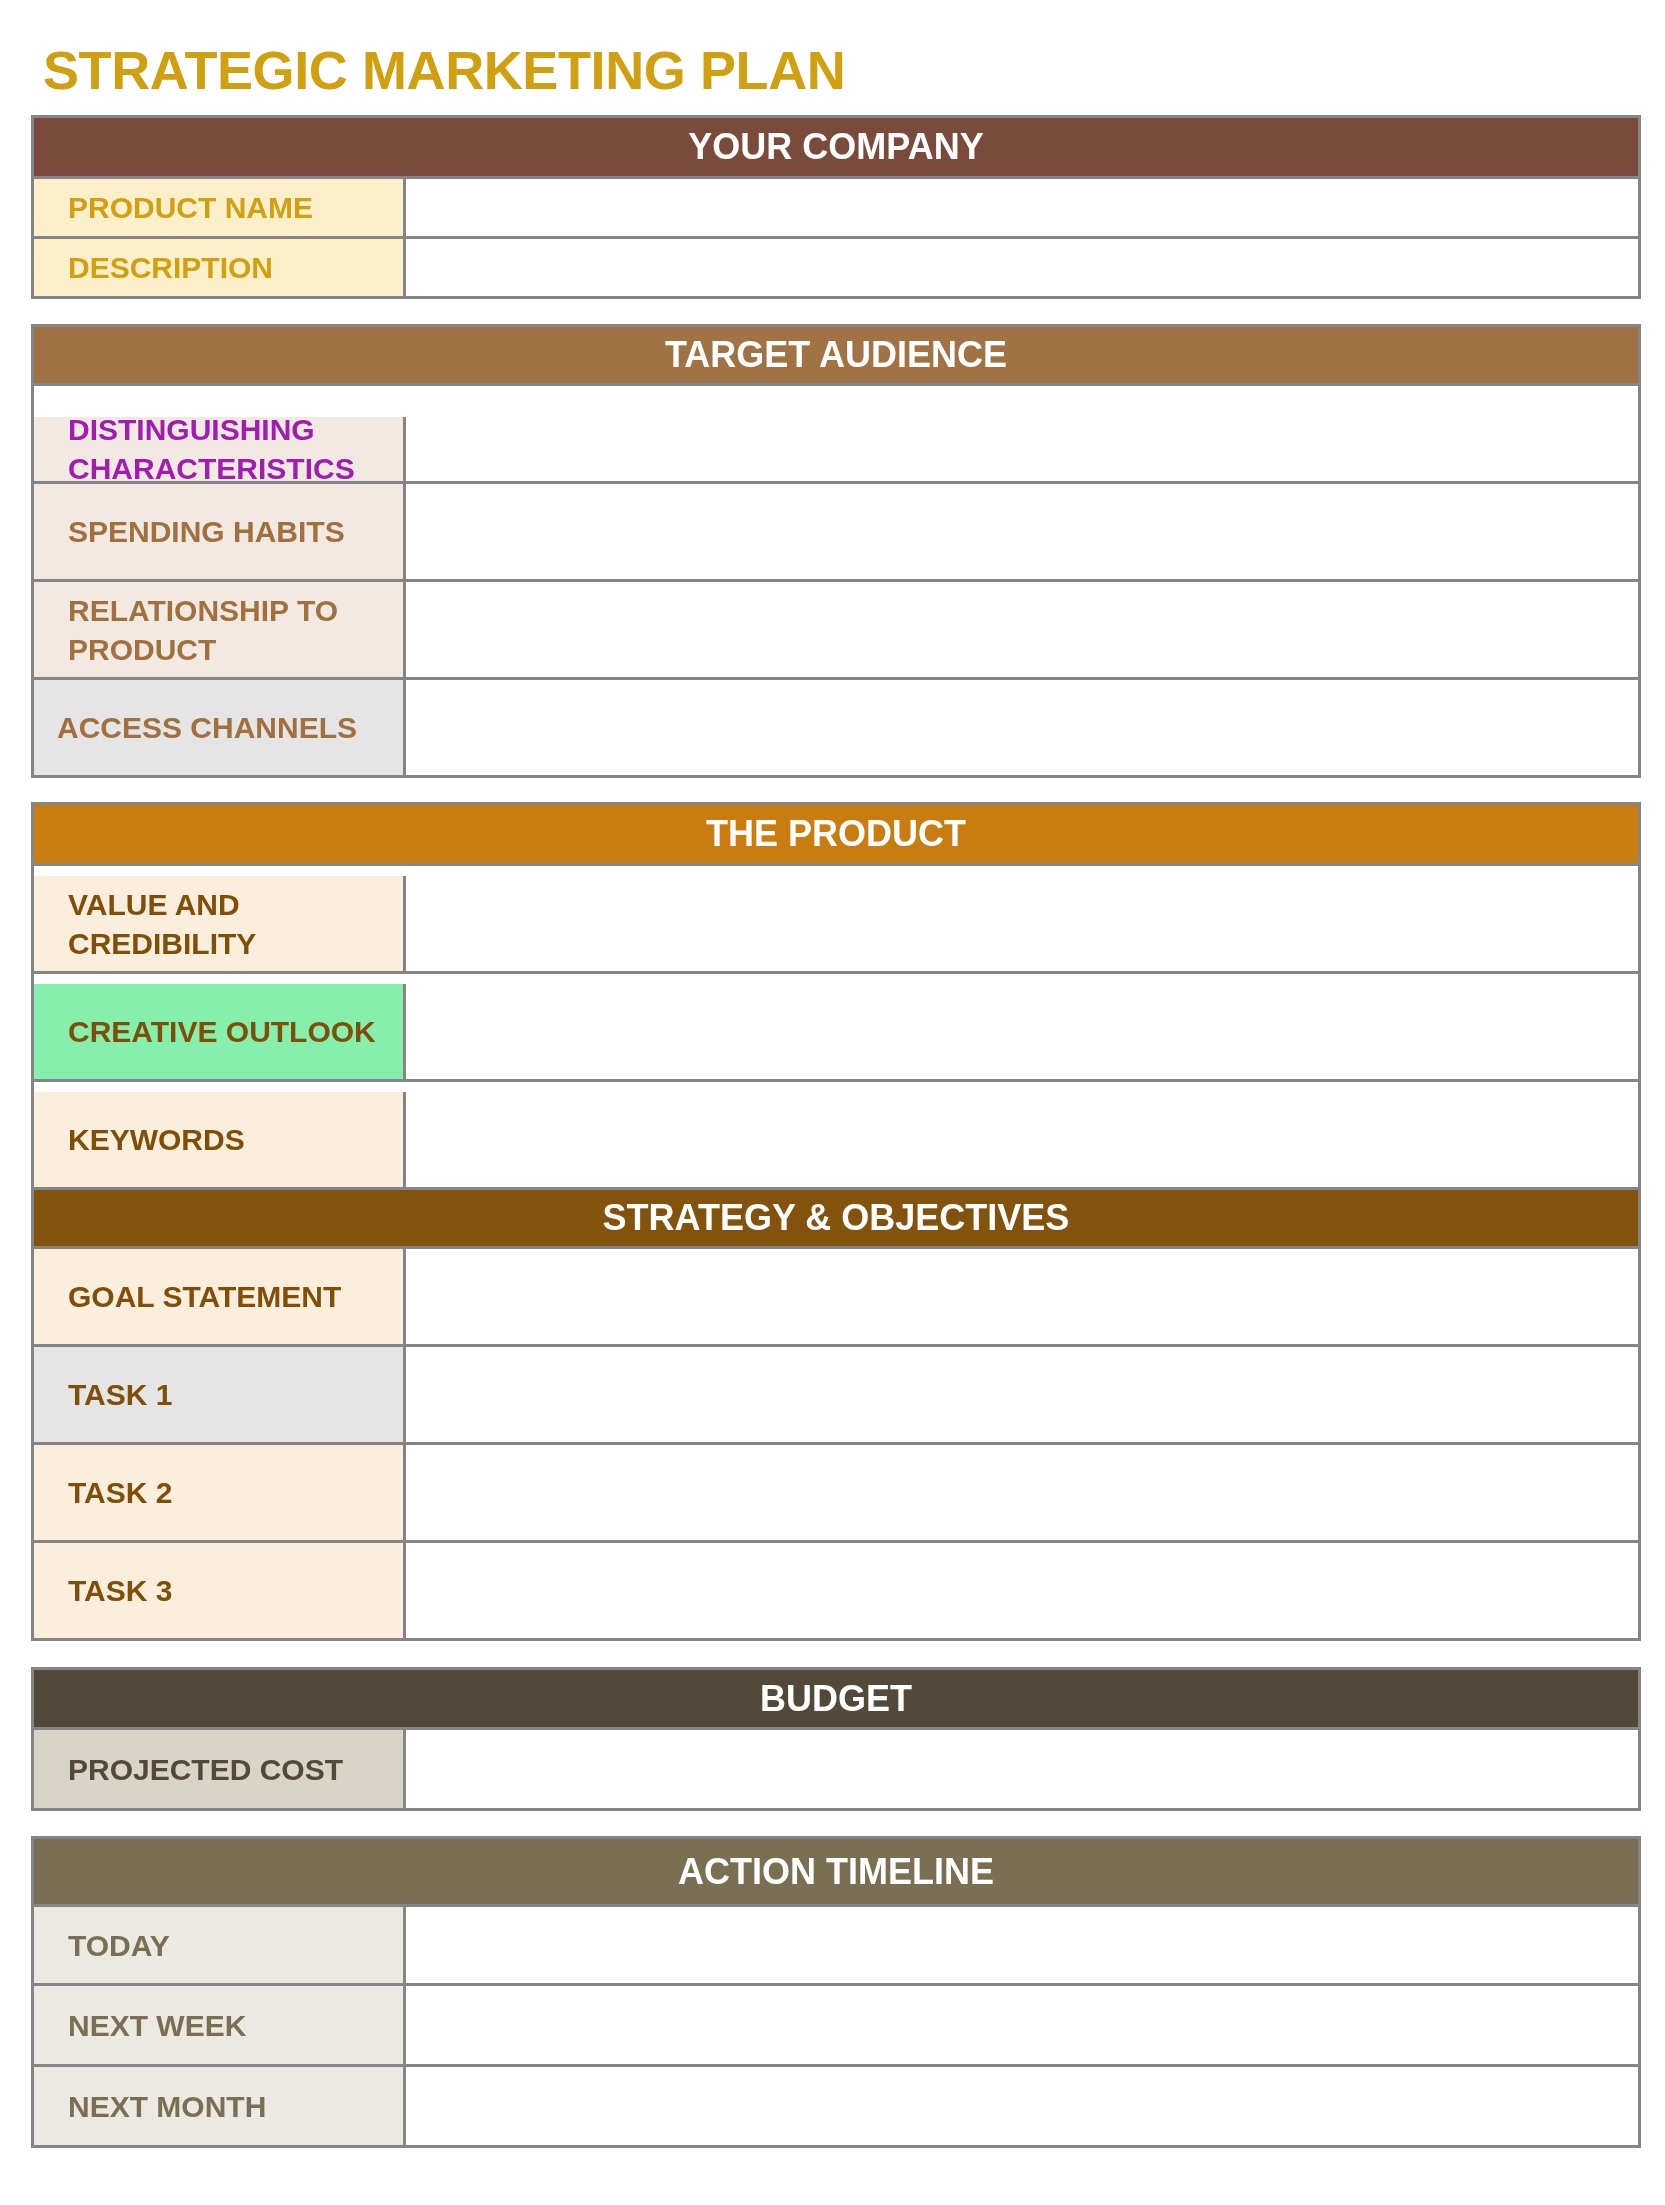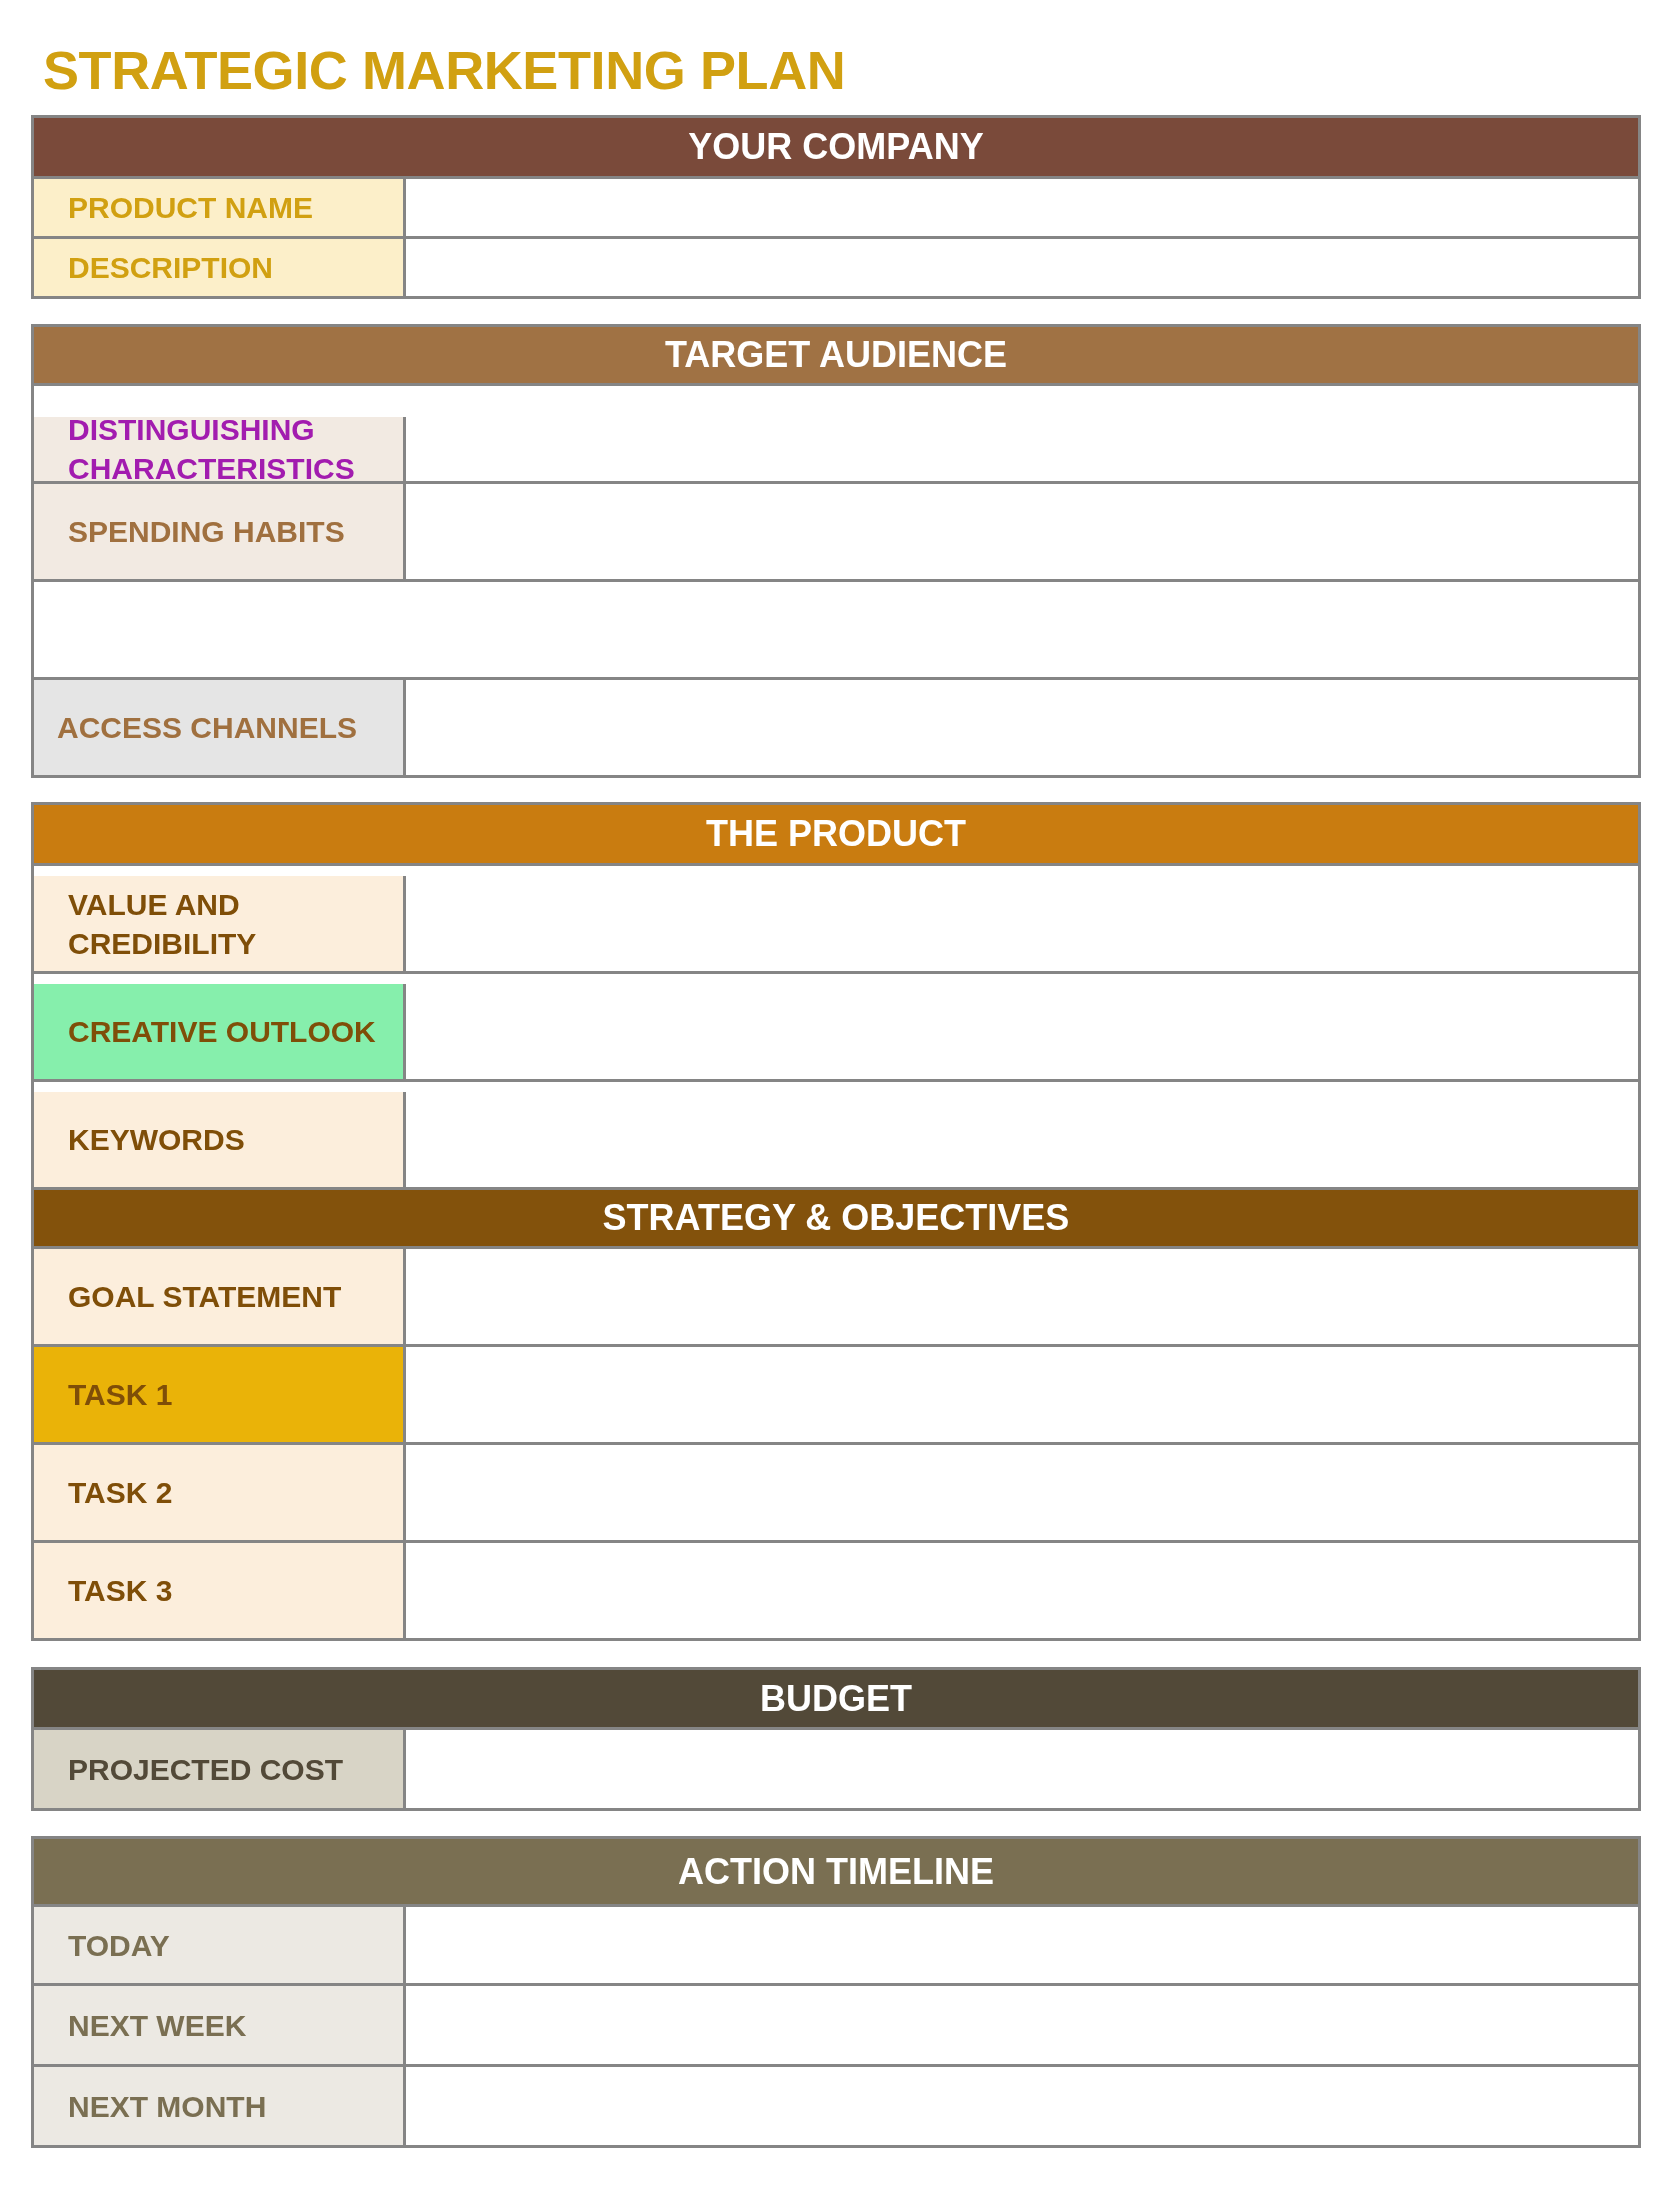--- a/index.html
+++ b/index.html
@@ -41,20 +41,21 @@
       <div class="section-header" style="height: 59px; background: rgb(160, 114, 68);">TARGET AUDIENCE</div>
       <div class="row" style="height: 98px;">
         <div class="row-label" style="background: rgb(242, 234, 226); color: #a21caf; margin-top: 31px;">DISTINGUISHING CHARACTERISTICS</div>
         <div class="row-value" contenteditable="true" style=""></div>
       </div>
       <div class="row" style="height: 98px;">
         <div class="row-label" style="background: rgb(242, 234, 226); color: rgb(160, 112, 63);">SPENDING HABITS</div>
         <div class="row-value" contenteditable="true" style=""></div>
       </div>
       <div class="row" style="height: 98px;">
+        <div class="row-label" style="background: rgb(242, 234, 226); color: rgb(160, 112, 63);">RELATIONSHIP TO PRODUCT</div>
         <div class="row-value" contenteditable="true" style=""></div>
       </div>
       <div class="row" style="height: 95px;">
         <div class="row-label" style="background: #e5e5e5; color: rgb(160, 112, 63); padding-left: 23px;">ACCESS CHANNELS</div>
         <div class="row-value" contenteditable="true" style=""></div>
       </div>
     </div>
     <div class="section" style="top: 802px; gap: 10px;">
       <div class="section-header" style="height: 61px; background: rgb(201, 124, 16);">THE PRODUCT</div>
       <div class="row" style="height: 98px;">
@@ -70,21 +71,21 @@
         <div class="row-value" contenteditable="true" style=""></div>
       </div>
     </div>
     <div class="section" style="top: 1187px;">
       <div class="section-header" style="height: 59px; background: rgb(131, 82, 12);">STRATEGY &amp; OBJECTIVES</div>
       <div class="row" style="height: 98px;">
         <div class="row-label" style="background: rgb(252, 238, 220); color: rgb(127, 78, 8);">GOAL STATEMENT</div>
         <div class="row-value" contenteditable="true" style=""></div>
       </div>
       <div class="row" style="height: 98px;">
-        <div class="row-label" style="background: #eab308; color: rgb(127, 78, 8);">TASK 1</div>
+        <div class="row-label" style="background: #e5e5e5; color: rgb(127, 78, 8);">TASK 1</div>
         <div class="row-value" contenteditable="true" style=""></div>
       </div>
       <div class="row" style="height: 98px;">
         <div class="row-label" style="background: rgb(252, 238, 220); color: rgb(127, 78, 8);">TASK 2</div>
         <div class="row-value" contenteditable="true" style=""></div>
       </div>
       <div class="row" style="height: 95px;">
         <div class="row-label" style="background: rgb(252, 238, 220); color: rgb(127, 78, 8);">TASK 3</div>
         <div class="row-value" contenteditable="true" style=""></div>
       </div>

